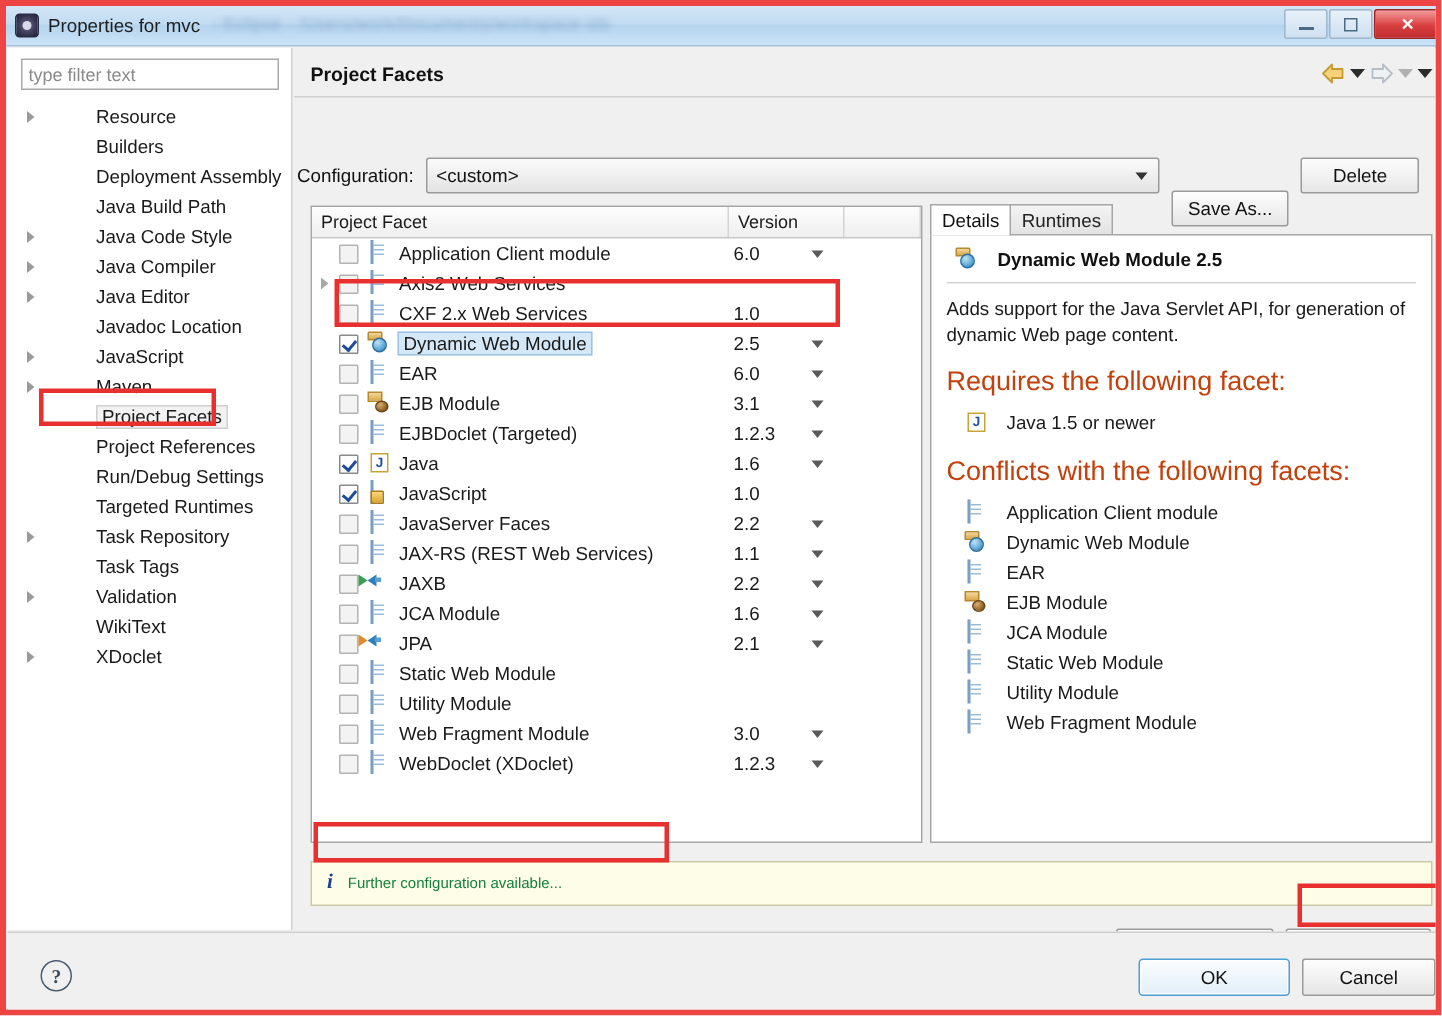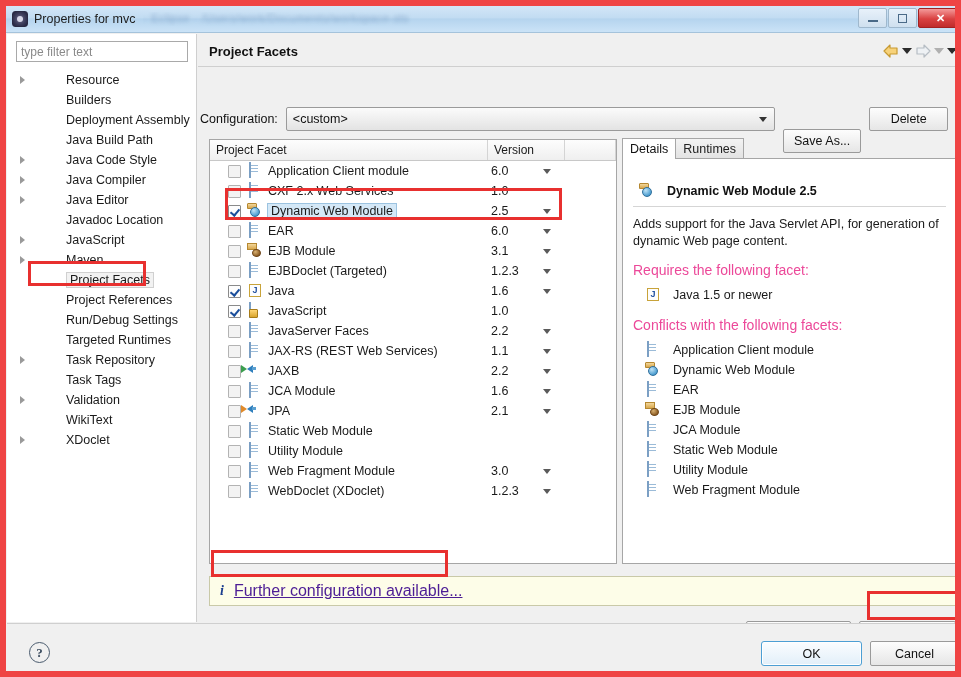--- a/index.html
+++ b/index.html
@@ -8,21 +8,21 @@
     width: 961px; height: 677px;
     overflow: hidden;
     font-family: "Liberation Sans", sans-serif;
     font-size: 12px;
     background: #ffffff;
   }
   #app {
     position: relative;
     width: 961px; height: 677px;
     background: #f0f0f0;
-    border: 6px solid #ef4444;
+    border: 4px solid #ef4444;
     overflow: hidden;
   }
 
   
   #titlebar {
     position: absolute; left: 0; top: 0;
     width: 959px; height: 27px;
     background: linear-gradient(to bottom, #d3e6f7 0%, #c2dcf2 45%, #b5d4ee 50%, #cbe3f7 100%);
     border-bottom: 1px solid #a5c3db;
     display: flex; align-items: center;
@@ -298,51 +298,51 @@
     display: flex; align-items: center; border: 1px solid #a6a6a6;
     border-bottom: none; cursor: default;
   }
   .tab.active { background: #fff; position: relative; z-index: 2; }
   .tab.inactive {
     background: linear-gradient(to bottom,#f3f3f3,#e2e2e2);
     margin-left: -1px; color: #222;
   }
   #details-body {
     height: 406px; background: #fff; border: 1px solid #a6a6a6;
-    margin-top: -1px; padding: 24px 10px; overflow: hidden; position: relative;
+    margin-top: -1px; padding: 8px 10px; overflow: hidden; position: relative;
   }
   #det-title {
     display: flex; align-items: center; gap: 7px;
     font-size: 12.5px; font-weight: bold; color: #111;
     padding-bottom: 7px;
   }
   #det-rule { height: 1px; background: #d5d5d5; margin-bottom: 9px; }
   .det-para {
     font-size: 12.5px; color: #1a1a1a; line-height: 17px; margin-bottom: 12px;
   }
-  .det-sub { font-size: 14px; color: #ec4899; margin-bottom: 7px; }
+  .det-sub { font-size: 18px; color: #c2410c; margin-bottom: 7px; }
   .det-item {
     display: flex; align-items: center; gap: 7px;
     font-size: 12.5px; color: #1a1a1a; height: 20px; padding-left: 6px;
   }
   .det-list { margin-bottom: 12px; }
 
   
   #infobar {
     position: absolute; left: 11px; top: 542px;
     width: 748px; height: 30px;
     background: #fdfde8; border: 1px solid #c9c9a8;
     display: flex; align-items: center; padding-left: 10px;
   }
   #info-i {
     font-family: "Liberation Serif", serif; font-style: italic;
     font-weight: bold; color: #1b3e8f; font-size: 14px; margin-right: 10px;
   }
   #info-link {
-    font-size: 16px; color: #4c1d95; text-decoration: underline; cursor: pointer;
+    font-size: 10px; color: #15803d; cursor: pointer;
   }
 
   
   #btn-revert { position: absolute; left: 548px; top: 587px; width: 105px; }
   #btn-apply  { position: absolute; left: 661px; top: 587px; width: 97px; }
 
   
   #bottombar {
     position: absolute; left: 1px; top: 617px;
     width: 959px; height: 59px; background: #f0f0f0;
@@ -539,20 +539,29 @@
       <div id="facet-rows">
           <div class="frow">
             <span class="exp"></span>
             <span class="chk"></span>
             <span class="ficon"><span class="ic-doc"></span></span>
             <span class="fname">Application Client module</span>
             <span class="fver">6.0</span>
             <span class="fdrop"></span>
           </div>
           <div class="frow">
+            <span class="exp">
+              <i></i>
+            </span>
+            <span class="chk"></span>
+            <span class="ficon"><span class="ic-doc"></span></span>
+            <span class="fname">Axis2 Web Services</span>
+            <span class="fver"></span>
+          </div>
+          <div class="frow">
             <span class="exp"></span>
             <span class="chk"></span>
             <span class="ficon"><span class="ic-doc"></span></span>
             <span class="fname">CXF 2.x Web Services</span>
             <span class="fver">1.0</span>
           </div>
           <div class="frow selected">
             <span class="exp"></span>
             <span class="chk on"></span>
             <span class="ficon"><span class="ic-web"><span class="pot"></span><span class="ball"></span></span></span>

